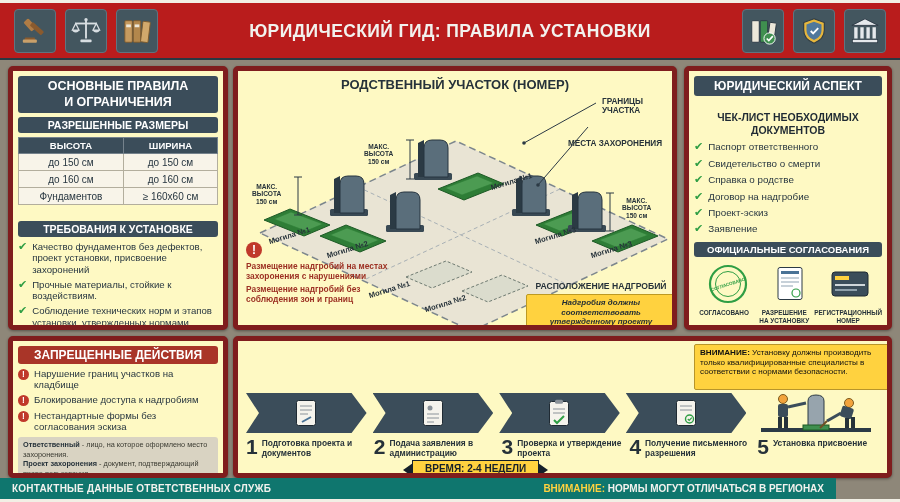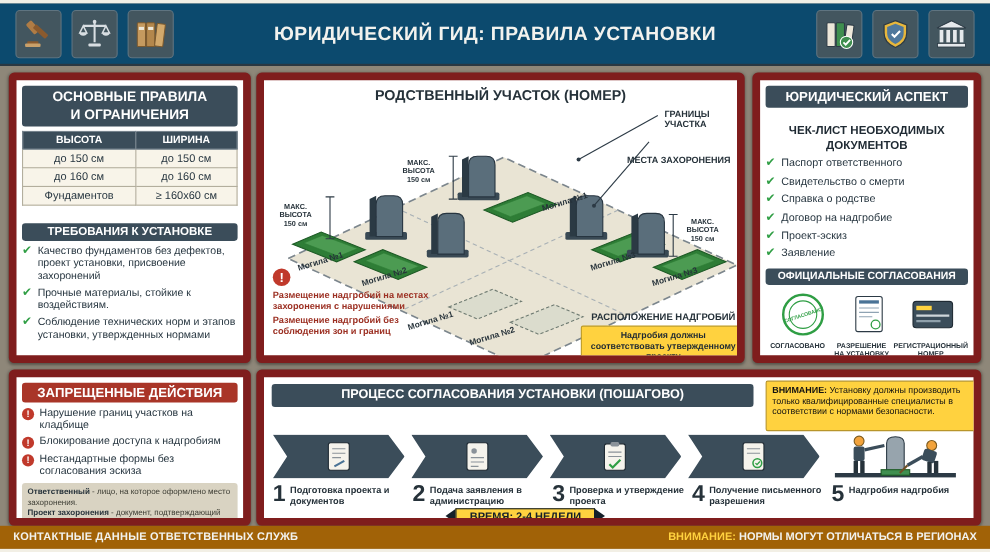--- a/index.html
+++ b/index.html
@@ -3,31 +3,31 @@
 <meta charset="utf-8">
 <style>
   * { margin:0; padding:0; box-sizing:border-box; }
   html,body { width:900px; height:502px; }
   body { font-family:"Liberation Sans","DejaVu Sans",sans-serif; }
   .page { position:relative; width:900px; height:502px; background:#8e8779; overflow:hidden; }
   .strip { position:absolute; left:0; right:0; height:3px; background:#f2efe5; z-index:6; }
   .strip.top { top:0; } .strip.bottom { bottom:0; }
 
   
-  .header { position:absolute; left:0; top:3px; width:900px; height:57px; background:#0c4a6e;
+  .header { position:absolute; left:0; top:3px; width:900px; height:57px; background:#b91c1c;
             border-bottom:2px solid #2a3842; display:flex; align-items:center;
             justify-content:space-between; padding:0 14px; z-index:2; }
   .icon-group { display:flex; gap:9px; }
   .icon-tile { width:42px; height:44px; background:#43565f; border:1px solid #5f7480; border-radius:4px;
                display:flex; align-items:center; justify-content:center; }
   .header-title { position:absolute; left:50%; top:50%; transform:translate(-50%,-50%); text-align:center;
                   color:#f2f2ee; font-weight:bold; font-size:17.5px; line-height:1.28; letter-spacing:.4px; white-space:nowrap; }
 
   
-  .panel { position:absolute; background:#ffffff; border:7px solid #7f1d1d; border-radius:5px;
+  .panel { position:absolute; background:#fef9c3; border:5px solid #7f1d1d; border-radius:5px;
            box-shadow:0 1px 3px rgba(0,0,0,.4); overflow:hidden; }
   .band { background:#3b4d5a; color:#fff; font-weight:bold; text-align:center; border-radius:3px; }
 
   
   .panel-rules { left:8px; top:66px; width:220px; height:264px; padding:5px; }
   .rules-title { font-size:12.5px; line-height:1.25; padding:3px 2px; white-space:pre-line; }
   .sizes-title { font-size:10.5px; padding:2px; margin-top:4px; }
   table.size-table { width:100%; border-collapse:collapse; margin-top:4px; }
   .size-table th { background:#3b4d5a; color:#fff; font-size:9.5px; padding:2px; border:1px solid #75828c; }
   .size-table td { background:#f8f4e9; color:#273640; font-size:10px; text-align:center; padding:2.5px 2px; border:1px solid #b3ae9d; }
@@ -51,55 +51,55 @@
   .lbl-borders { left:364px; top:26px; font-size:8.2px; }
   .lbl-places { left:330px; top:50px; font-size:8.2px;margin-top:18px; }
   .max-h { font-size:6.6px; line-height:1.12; text-align:center; white-space:pre-line; }
   .grave-lbl { font-size:7.6px; transform:rotate(-17deg); white-space:nowrap; }
   .violations { position:absolute; left:8px; top:170px; width:156px; }
   .viol-bang { width:16px; height:16px; font-size:12px; margin-bottom:2px; }
   .viol-item { font-size:8.4px; font-weight:bold; color:#9c3023; line-height:1.2; margin-top:3px; }
   .placement { position:absolute; left:288px; top:210px; width:150px; }
   .placement-title { font-size:8.6px; font-weight:bold; color:#26323a; text-align:center; }
   .placement-note { margin-top:3px; background:#ffd23f; border:1px solid #bd9a22; border-radius:2px; padding:3px 4px;
-                    font-size:8px; font-weight:bold; color:#1f2a33; line-height:1.2; text-align:center; }
+                    font-size:8px; font-weight:bold; color:#1f2a33; line-height:1.2; text-align:center;font-style:italic; }
 
   
   .panel-process { left:233px; top:336px; width:659px; height:142px; }
   .process-band { position:absolute; left:7px; top:6px; width:438px; height:21px; font-size:11.5px; line-height:21px; }
   .process-warn { position:absolute; left:456px; top:3px; width:196px; height:46px; background:#ffd23f;
                   border:1px solid #b8952a; border-radius:2px; padding:3px 5px; font-size:8.1px; line-height:1.2; color:#111; }
   .steps-arrows { position:absolute; left:8px; top:52px; right:8px; height:40px; display:flex; gap:6px; }
   .chevron { flex:1; background:#3b4d5a;
              clip-path:polygon(0% 0%, calc(100% - 15px) 0%, 100% 50%, calc(100% - 15px) 100%, 0% 100%, 13px 50%);
              display:flex; align-items:center; justify-content:center; }
   .workers-cell { flex:1.05; display:flex; align-items:flex-end; justify-content:center; }
   .steps-labels { position:absolute; left:8px; top:96px; right:8px; display:flex; gap:6px; }
   .step-cell { flex:1; display:flex; gap:4px; }
   .step-num { font-size:21px; font-weight:bold; color:#26323a; line-height:.95; }
   .step-text { font-size:8.4px; font-weight:bold; color:#26323a; line-height:1.15; padding-top:2px; }
-  .time-badge { position:absolute; left:165px; top:119px; display:flex; align-items:flex-start; }
+  .time-badge { position:absolute; left:165px; top:119px; display:flex; align-items:flex-end; }
   .tri { width:0; height:0; border-top:7px solid transparent; border-bottom:7px solid transparent; }
   .tri.left { border-right:10px solid #15202a; margin-right:-1px; }
   .tri.right { border-left:10px solid #15202a; margin-left:-1px; }
   .time-text { background:#ffd23f; border:1.5px solid #15202a; padding:2px 12px; font-size:10px; font-weight:bold;
                color:#15202a; white-space:nowrap; }
 
   
   .panel-right { left:684px; top:66px; width:208px; height:264px; padding:5px; }
   .right-title { font-size:12px; padding:3px; }
   .checklist-title { margin-top:15px; text-align:center; font-weight:bold; font-size:10.5px; line-height:1.2; color:#1f2a33; white-space:pre-line; }
   .panel-right .check-item { font-size:9.8px; margin-top:5px; }
   .approvals-title { font-size:9.5px; padding:2px; margin-top:7px; }
   .approval-icons { display:flex; justify-content:space-around; align-items:center; margin-top:5px; height:44px; }
   .approval-labels { display:flex; margin-top:3px; }
   .approval-labels .alabel { flex:1; text-align:center; font-size:6.4px; font-weight:bold; color:#26323a; line-height:1.25; white-space:pre-line; }
 
   
-  .footer { position:absolute; left:0; bottom:3px; width:900px; height:21px; background:#a16207;
+  .footer { position:absolute; left:0; bottom:3px; width:836px; height:21px; background:#0f766e;
             display:flex; align-items:center; justify-content:space-between; padding:0 12px; }
   .footer-left { color:#f2f2ee; font-size:10px; font-weight:bold; letter-spacing:.2px; }
   .footer-right { color:#f2f2ee; font-size:10px; font-weight:bold; }
   .footer-right .warn { color:#ffd23f; }
 </style>
 </head>
 <body>
 
 <div class="page">
   <div class="strip top"></div>
@@ -168,20 +168,21 @@
           <rect x="24" y="12" width="3.6" height="12" fill="#e5e9ec"></rect>
           <rect x="2.5" y="25" width="27" height="3.5" fill="#e5e9ec" stroke="#2c3a45" stroke-width="0.8"></rect>
         </svg>
       </div>
     </div>
   </div>
 
   <div class="panel panel-rules">
     <div class="band rules-title">ОСНОВНЫЕ ПРАВИЛА
 И ОГРАНИЧЕНИЯ</div>
+    <div class="band sizes-title">РАЗРЕШЕННЫЕ РАЗМЕРЫ</div>
     <table class="size-table">
       <thead>
         <tr>
           <th>ВЫСОТА</th>
           <th>ШИРИНА</th>
         </tr>
       </thead>
       <tbody>
         <tr>
           <td>до 150 см</td>
@@ -370,21 +371,20 @@
     <div class="approval-labels">
       <div class="alabel">СОГЛАСОВАНО</div>
       <div class="alabel">РАЗРЕШЕНИЕ
 НА УСТАНОВКУ</div>
       <div class="alabel">РЕГИСТРАЦИОННЫЙ
 НОМЕР</div>
     </div>
   </div>
 
   <div class="panel panel-process">
-    <div class="band process-band">ПРОЦЕСС СОГЛАСОВАНИЯ УСТАНОВКИ (ПОШАГОВО)</div>
     <div class="process-warn">
       <b>ВНИМАНИЕ:</b><span> Установку должны производить только квалифицированные специалисты в соответствии с нормами безопасности.</span>
     </div>
 
     <div class="steps-arrows">
       <div class="chevron">
         <svg width="22" height="28" viewBox="0 0 22 28">
           <rect x="1.5" y="1.5" width="19" height="25" rx="2" fill="#f5f3ec" stroke="#1f2a33"></rect>
           <line x1="5" y1="7" x2="17" y2="7" stroke="#8a9299"></line>
           <line x1="5" y1="11" x2="17" y2="11" stroke="#8a9299"></line>
@@ -451,21 +451,21 @@
       <div class="step-cell">
         <span class="step-num">3</span>
         <span class="step-text">Проверка и утверждение проекта</span>
       </div>
       <div class="step-cell">
         <span class="step-num">4</span>
         <span class="step-text">Получение письменного разрешения</span>
       </div>
       <div class="step-cell">
         <span class="step-num">5</span>
-        <span class="step-text">Надгробия надгробия</span>
+        <span class="step-text">Установка присвоение</span>
       </div>
     </div>
 
     <div class="time-badge">
       <span class="tri left"></span>
       <span class="time-text">ВРЕМЯ: 2-4 НЕДЕЛИ</span>
       <span class="tri right"></span>
     </div>
   </div>
 

